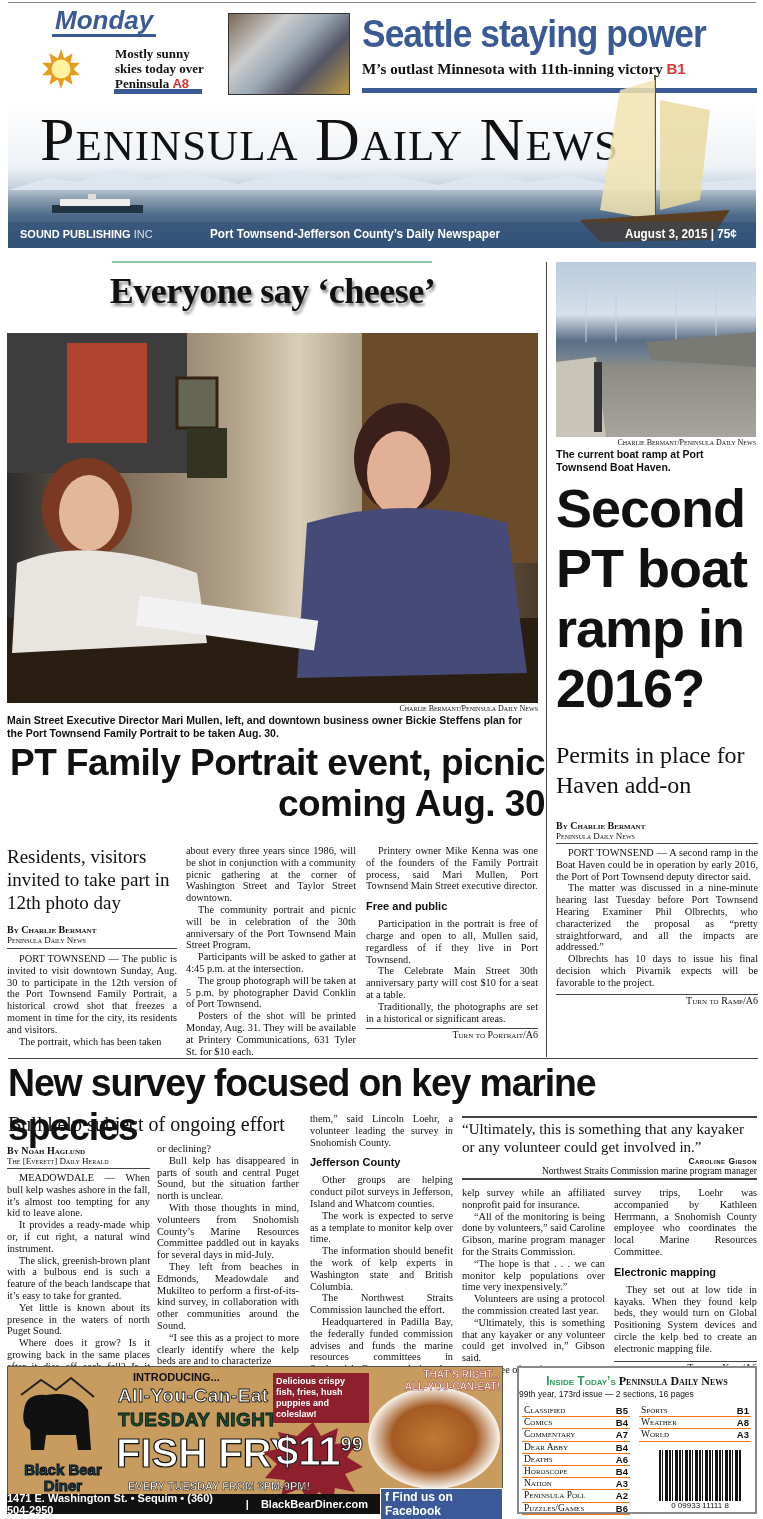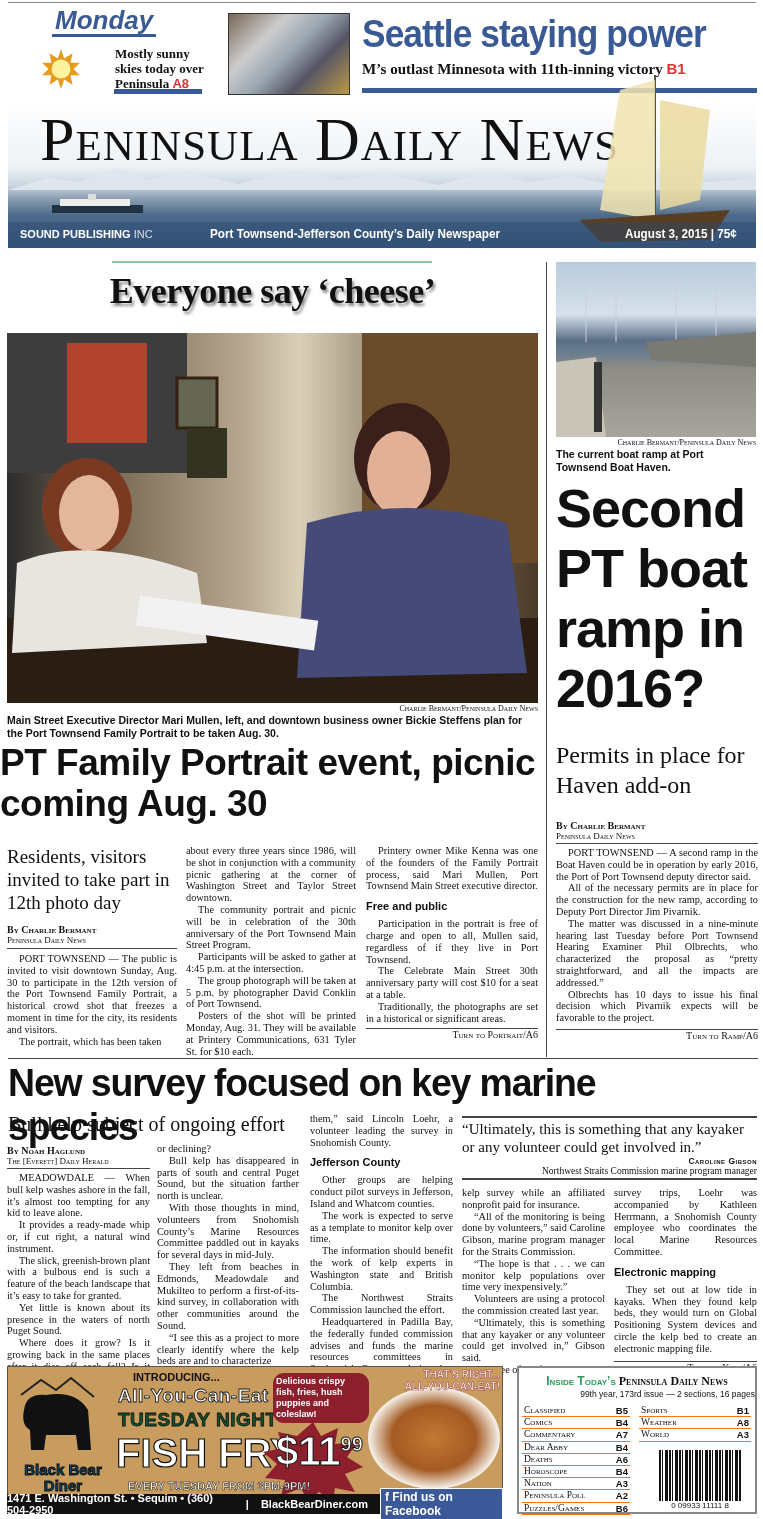--- a/index.html
+++ b/index.html
@@ -26,21 +26,21 @@
 .pub{left:20px;top:228px;font:bold 11px "Liberation Sans",sans-serif;color:#fff}
 .pub span{font-weight:normal;opacity:.8}
 .tagline{left:210px;top:226px;font:bold 13px "Liberation Sans",sans-serif;color:#fff;transform:scaleX(.9);transform-origin:left}
 .dateprice{left:625px;top:226px;font:bold 13px "Liberation Sans",sans-serif;color:#fff;transform:scaleX(.9);transform-origin:left}
 .greenline{left:112px;top:261px;width:320px;height:2px;background:#8cc9a0}
 .cheese{left:0;top:270px;width:545px;text-align:center;font:bold 36px "Liberation Serif",serif;text-shadow:2px 3px 3px #888;letter-spacing:-.5px}
 .vrule{left:546px;top:262px;width:1px;height:795px;background:#444}
 .mainphoto{left:7px;top:333px;width:531px;height:370px;background:linear-gradient(90deg,#2c2c2c 0%,#7a6a55 20%,#b8a890 45%,#d9cfb9 55%,#8a7a63 75%,#4a3b2a 100%);overflow:hidden}
 .credit{font:8px "Liberation Serif",serif;font-variant:small-caps;text-align:right}
 .caption{font:900 10.5px/13px "Liberation Sans",sans-serif}
-.pthead{left:0;top:742px;width:545px;text-align:left;font:bold 37px/41px "Liberation Sans",sans-serif;letter-spacing:-.5px}
+.pthead{left:0;top:742px;width:545px;text-align:right;font:bold 37px/41px "Liberation Sans",sans-serif;letter-spacing:-.5px}
 .col{font:10.3px/11.8px "Liberation Serif",serif;text-align:justify}
 .col p{text-indent:12px}
 .deck{font:19px/23px "Liberation Serif",serif}
 .byline{font:bold 10px "Liberation Serif",serif;font-variant:small-caps}
 .byorg{font:9px "Liberation Serif",serif;font-variant:small-caps}
 .rule{height:1px;background:#444}
 .sub{font:bold 11px "Liberation Sans",sans-serif;margin:8px 0 6px}
 .jump{font:10px "Liberation Serif",serif;font-variant:small-caps;text-align:right}
 .boatphoto{left:556px;top:262px;width:200px;height:175px;background:linear-gradient(180deg,#b9cbdd 0%,#d6e0ea 30%,#5a6e86 45%,#6b7d90 52%,#8c8c84 60%,#a7a59d 100%)}
 .second{left:556px;top:478px;font:bold 54px/60px "Liberation Sans",sans-serif;letter-spacing:-1px}
@@ -48,21 +48,21 @@
 .survey{left:8px;top:1061px;font:bold 39px/44px "Liberation Sans",sans-serif;letter-spacing:-1.2px;transform:scaleX(.96);transform-origin:left}
 .kelpdeck{left:8px;top:1113px;font:20px "Liberation Serif",serif}
 .quote{left:462px;top:1120px;width:295px;font:15px/18px "Liberation Serif",serif}
 .qname{font:bold 8.5px "Liberation Sans",sans-serif;font-variant:small-caps;text-align:right;letter-spacing:.5px}
 .qrole{font:9.5px "Liberation Serif",serif;text-align:right}
 .ad{left:7px;top:1366px;width:496px;height:148px;background:#c89b5e;border:1px solid #555}
 .adbar{left:7px;top:1494px;width:496px;height:20px;background:#111;color:#fff;font:bold 11px "Liberation Sans",sans-serif;display:flex;align-items:center;justify-content:center;gap:12px}
 .inside{left:517px;top:1366px;width:240px;height:148px;border:2px solid #888;background:#fff}
 .inside-title{font:bold 12px "Liberation Serif",serif;font-variant:small-caps;text-align:center;margin-top:6px}
 .inside-title .g{color:#2e9a5a;font-family:"Liberation Sans",sans-serif;font-weight:900}
-.inside-sub{font:8.5px "Liberation Sans",sans-serif;text-align:right;margin-bottom:13px}
+.inside-sub{font:8.5px "Liberation Sans",sans-serif;text-align:left;margin-bottom:13px}
 .idx{font:9.5px/11.2px "Liberation Serif",serif;font-variant:small-caps}
 .idx div{display:flex;justify-content:space-between;border-bottom:1px solid #f97316;padding:0 2px}
 .idx b{font-family:"Liberation Sans",sans-serif;font-weight:900;font-size:9.5px}
 </style>
 </head>
 <body>
 
 <div class="abs topline"></div>
 <div class="abs monday">Monday</div>
 <svg class="abs sun" viewBox="0 0 40 40">
@@ -170,21 +170,20 @@
 <div class="abs credit" style="left:556px;top:438px;width:200px">Charlie Bermant/Peninsula Daily News</div>
 <div class="abs caption" style="left:556px;top:448px;width:200px">The current boat ramp at Port Townsend Boat Haven.</div>
 <div class="abs second" style="width:205px">Second PT boat ramp in 2016?</div>
 <div class="abs permits" style="width:205px">Permits in place for Haven add-on</div>
 <div class="abs" style="left:556px;top:820px;width:202px">
   <div class="byline">By Charlie Bermant</div>
   <div class="byorg">Peninsula Daily News</div>
   <div class="rule" style="margin:2px 0 3px"></div>
   <div class="col">
     <p>PORT TOWNSEND — A second ramp in the Boat Haven could be in operation by early 2016, the Port of Port Townsend deputy director said.</p>
-    <p>All of the necessary permits are in place for the construction for the new ramp, according to Deputy Port Director Jim Pivarnik.</p>
     <p>The matter was discussed in a nine-minute hearing last Tuesday before Port Townsend Hearing Examiner Phil Olbrechts, who characterized the proposal as “pretty straightforward, and all the impacts are addressed.”</p>
     <p>Olbrechts has 10 days to issue his final decision which Pivarnik expects will be favorable to the project.</p>
   </div>
   <div class="rule" style="margin-top:5px"></div>
   <div class="jump">Turn to Ramp/A6</div>
 </div>
 
 <div class="abs rule" style="left:8px;top:1058px;width:750px"></div>
 <div class="abs survey">New survey focused on key marine species</div>
 <div class="abs kelpdeck">Bull kelp subject of ongoing effort</div>
@@ -251,21 +250,21 @@
   </div>
   <div class="abs" style="left:125px;top:4px;font:900 11px 'Liberation Sans',sans-serif;color:#111">INTRODUCING...</div>
   <div class="abs" style="left:110px;top:18px;font:900 19px 'Liberation Sans',sans-serif;color:#fff;-webkit-text-stroke:.8px #111;letter-spacing:.5px">All-You-Can-Eat</div>
   <div class="abs" style="left:110px;top:42px;font:900 19px 'Liberation Sans',sans-serif;color:#14532d;-webkit-text-stroke:.8px #111;letter-spacing:.5px;text-transform:uppercase">Tuesday Night</div>
   <div class="abs" style="left:108px;top:64px;font:900 40px 'Liberation Sans',sans-serif;color:#fff;-webkit-text-stroke:1.2px #111">FISH FRY</div>
   <svg class="abs" style="left:255px;top:55px" width="100" height="80" viewBox="0 0 100 80">
     <polygon points="50,0 58,14 75,6 72,22 95,20 84,35 100,45 82,52 92,70 72,66 70,80 56,70 45,80 38,66 18,74 22,58 2,56 14,42 0,30 20,26 15,10 34,14" fill="#8e1f2d"></polygon>
   </svg>
   <div class="abs" style="left:268px;top:62px;font:900 40px 'Liberation Sans',sans-serif;color:#fff;-webkit-text-stroke:1px #111"><span>$11</span><sup style="font-size:20px">99</sup></div>
   <div class="abs" style="left:120px;top:113px;font:900 11px 'Liberation Sans',sans-serif;color:#fff;-webkit-text-stroke:.5px #111">EVERY TUESDAY FROM 3PM-9PM!</div>
-  <div class="abs" style="left:265px;top:6px;width:96px;background:#8e1f2d;color:#fff;font:bold 9px/11px 'Liberation Sans',sans-serif;padding:3px;border-radius:11px">Delicious crispy fish, fries, hush puppies and coleslaw!</div>
+  <div class="abs" style="left:265px;top:6px;width:96px;background:#8e1f2d;color:#fff;font:bold 9px/11px 'Liberation Sans',sans-serif;padding:3px;border-radius:1px">Delicious crispy fish, fries, hush puppies and coleslaw!</div>
   <div class="abs" style="left:360px;top:20px;width:132px;height:102px;background:radial-gradient(ellipse at center,#c27934 0%,#a45a22 45%,#f5f0e8 70%,#445 100%);border-radius:50%"></div>
   <div class="abs" style="left:392px;top:2px;width:100px;text-align:right;font:900 10px/12px 'Liberation Sans',sans-serif;color:#fff;-webkit-text-stroke:.4px #8e1f2d;text-transform:uppercase">That’s Right... All-You-Can-Eat!</div>
 </div>
 <div class="abs adbar">
   <span>1471 E. Washington St. • Sequim • (360) 504-2950</span>
   <span>|</span>
   <span>BlackBearDiner.com</span>
   <span style="background:#3b5998;color:#fff;font-size:12px;padding:1px 4px;border:1px solid #fff"><span style="font-weight:900">f </span><span>Find us on Facebook</span></span>
 </div>
 

